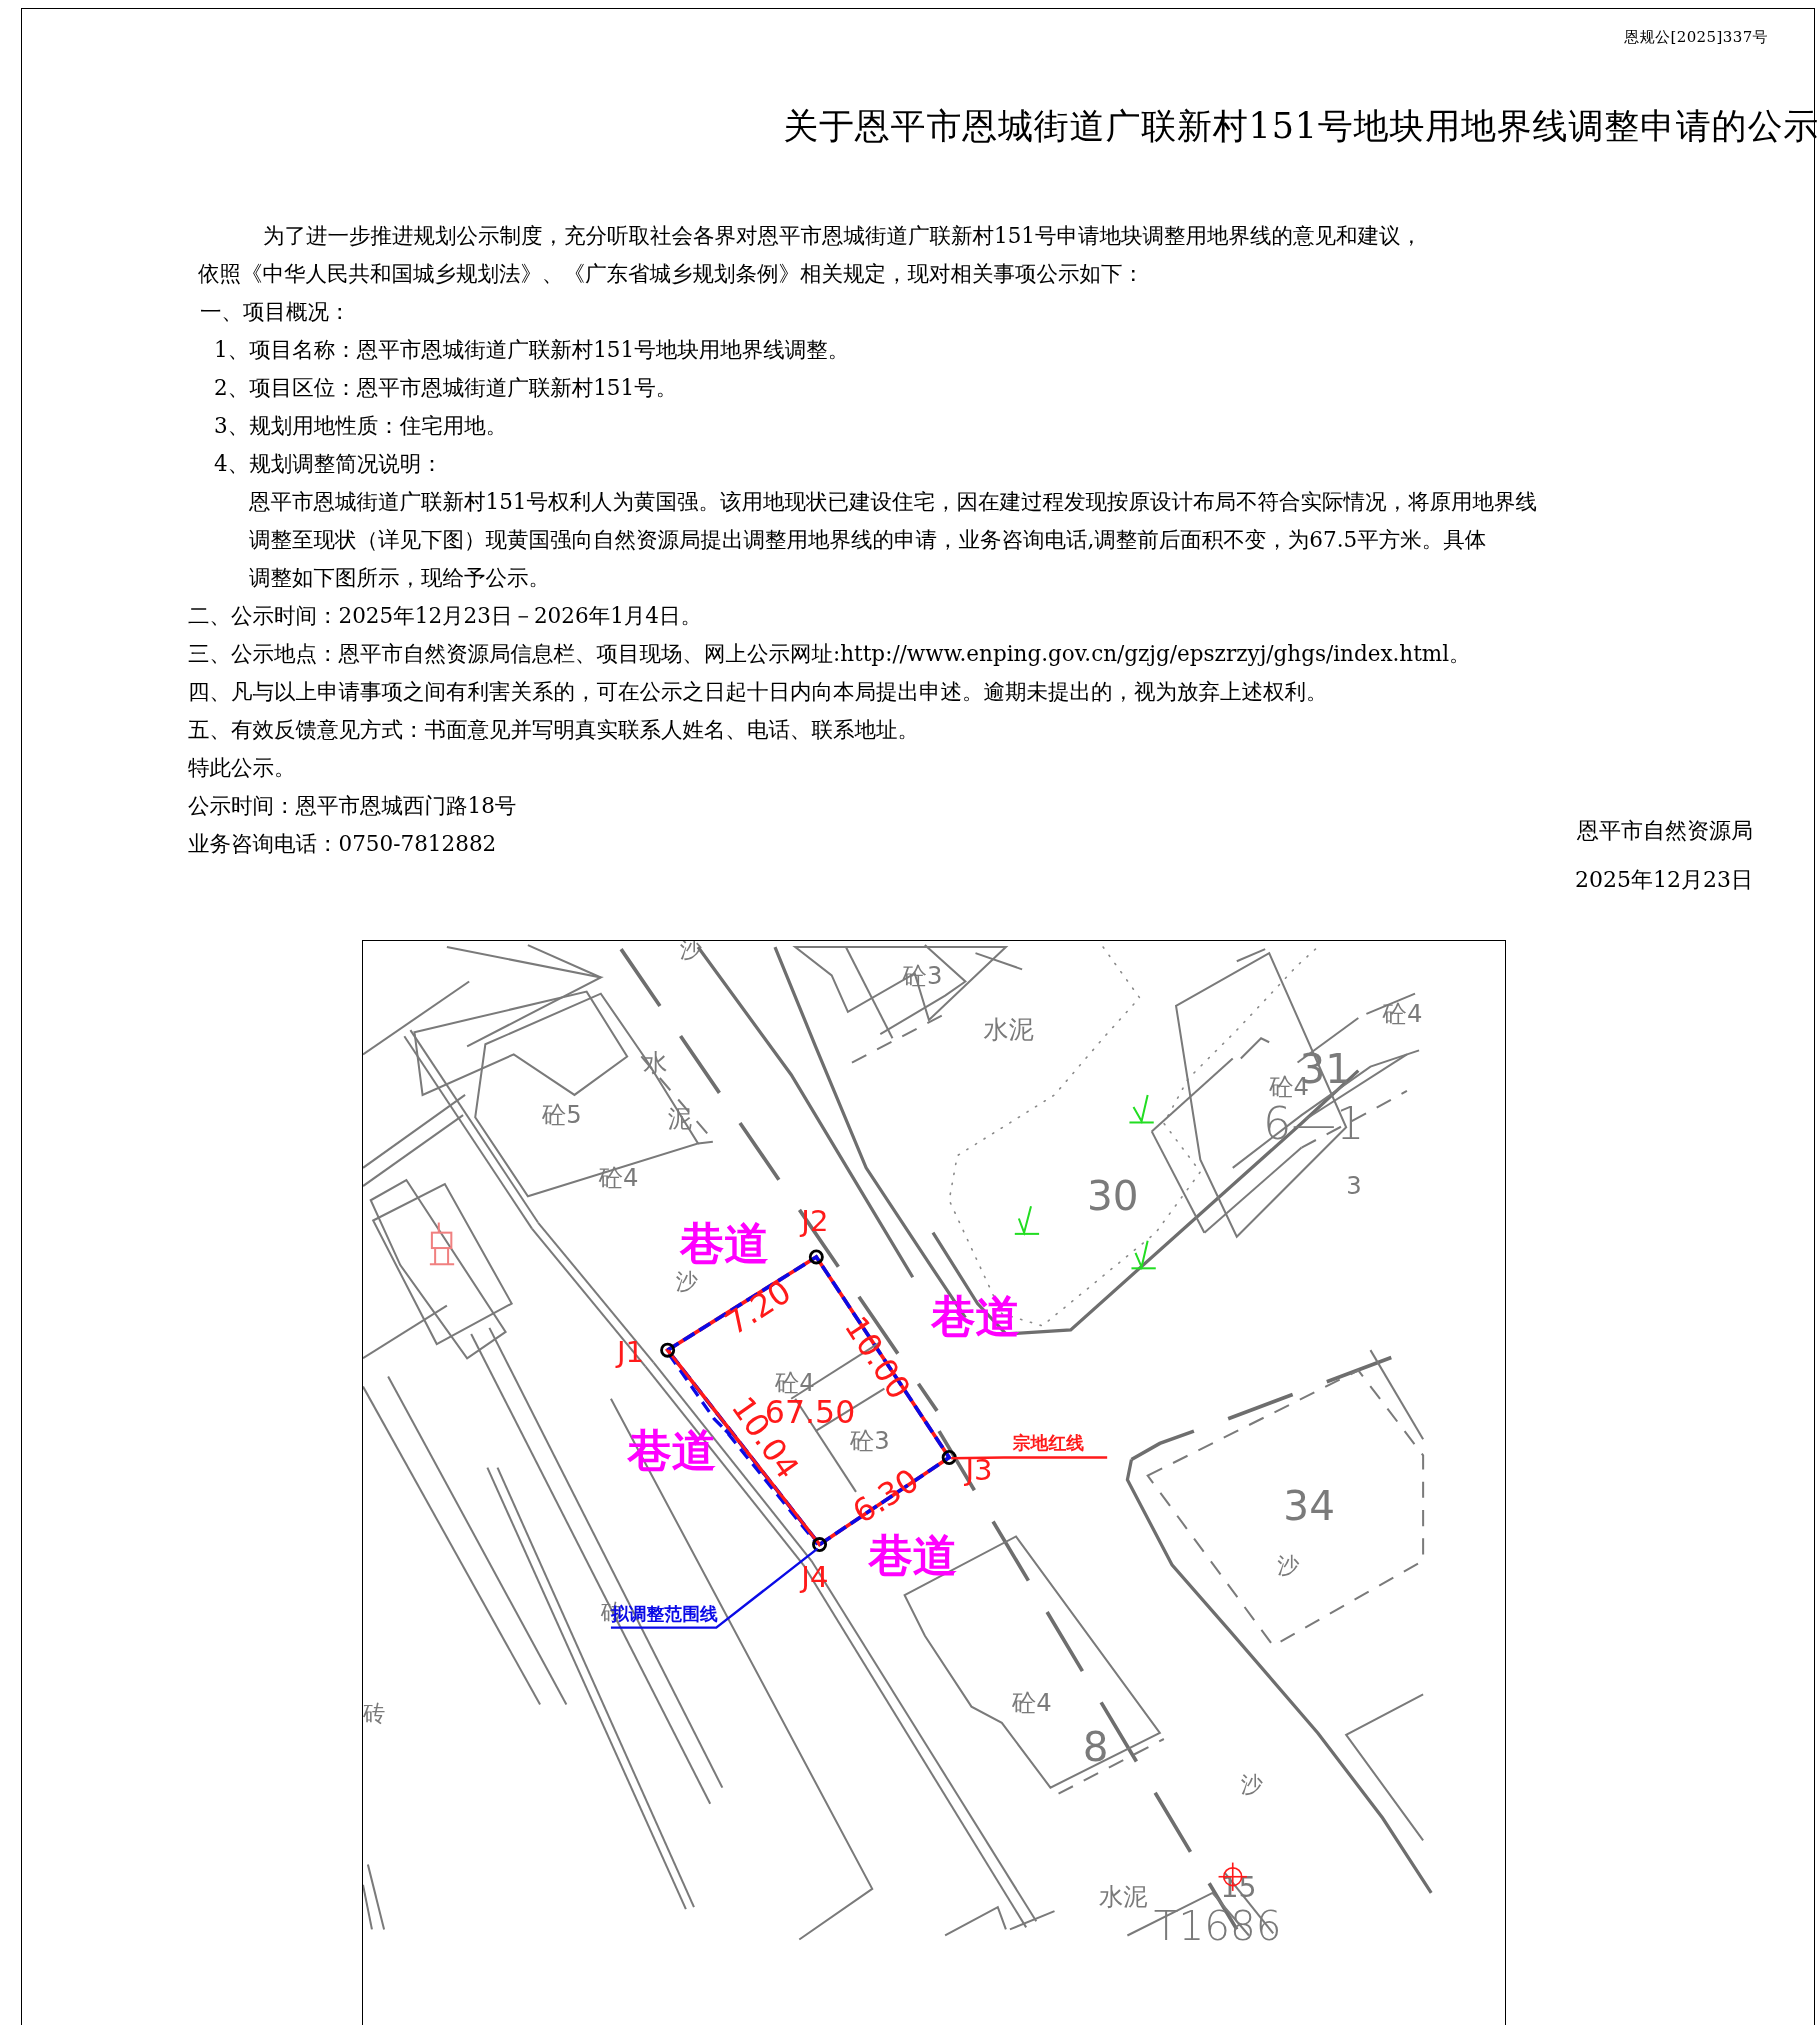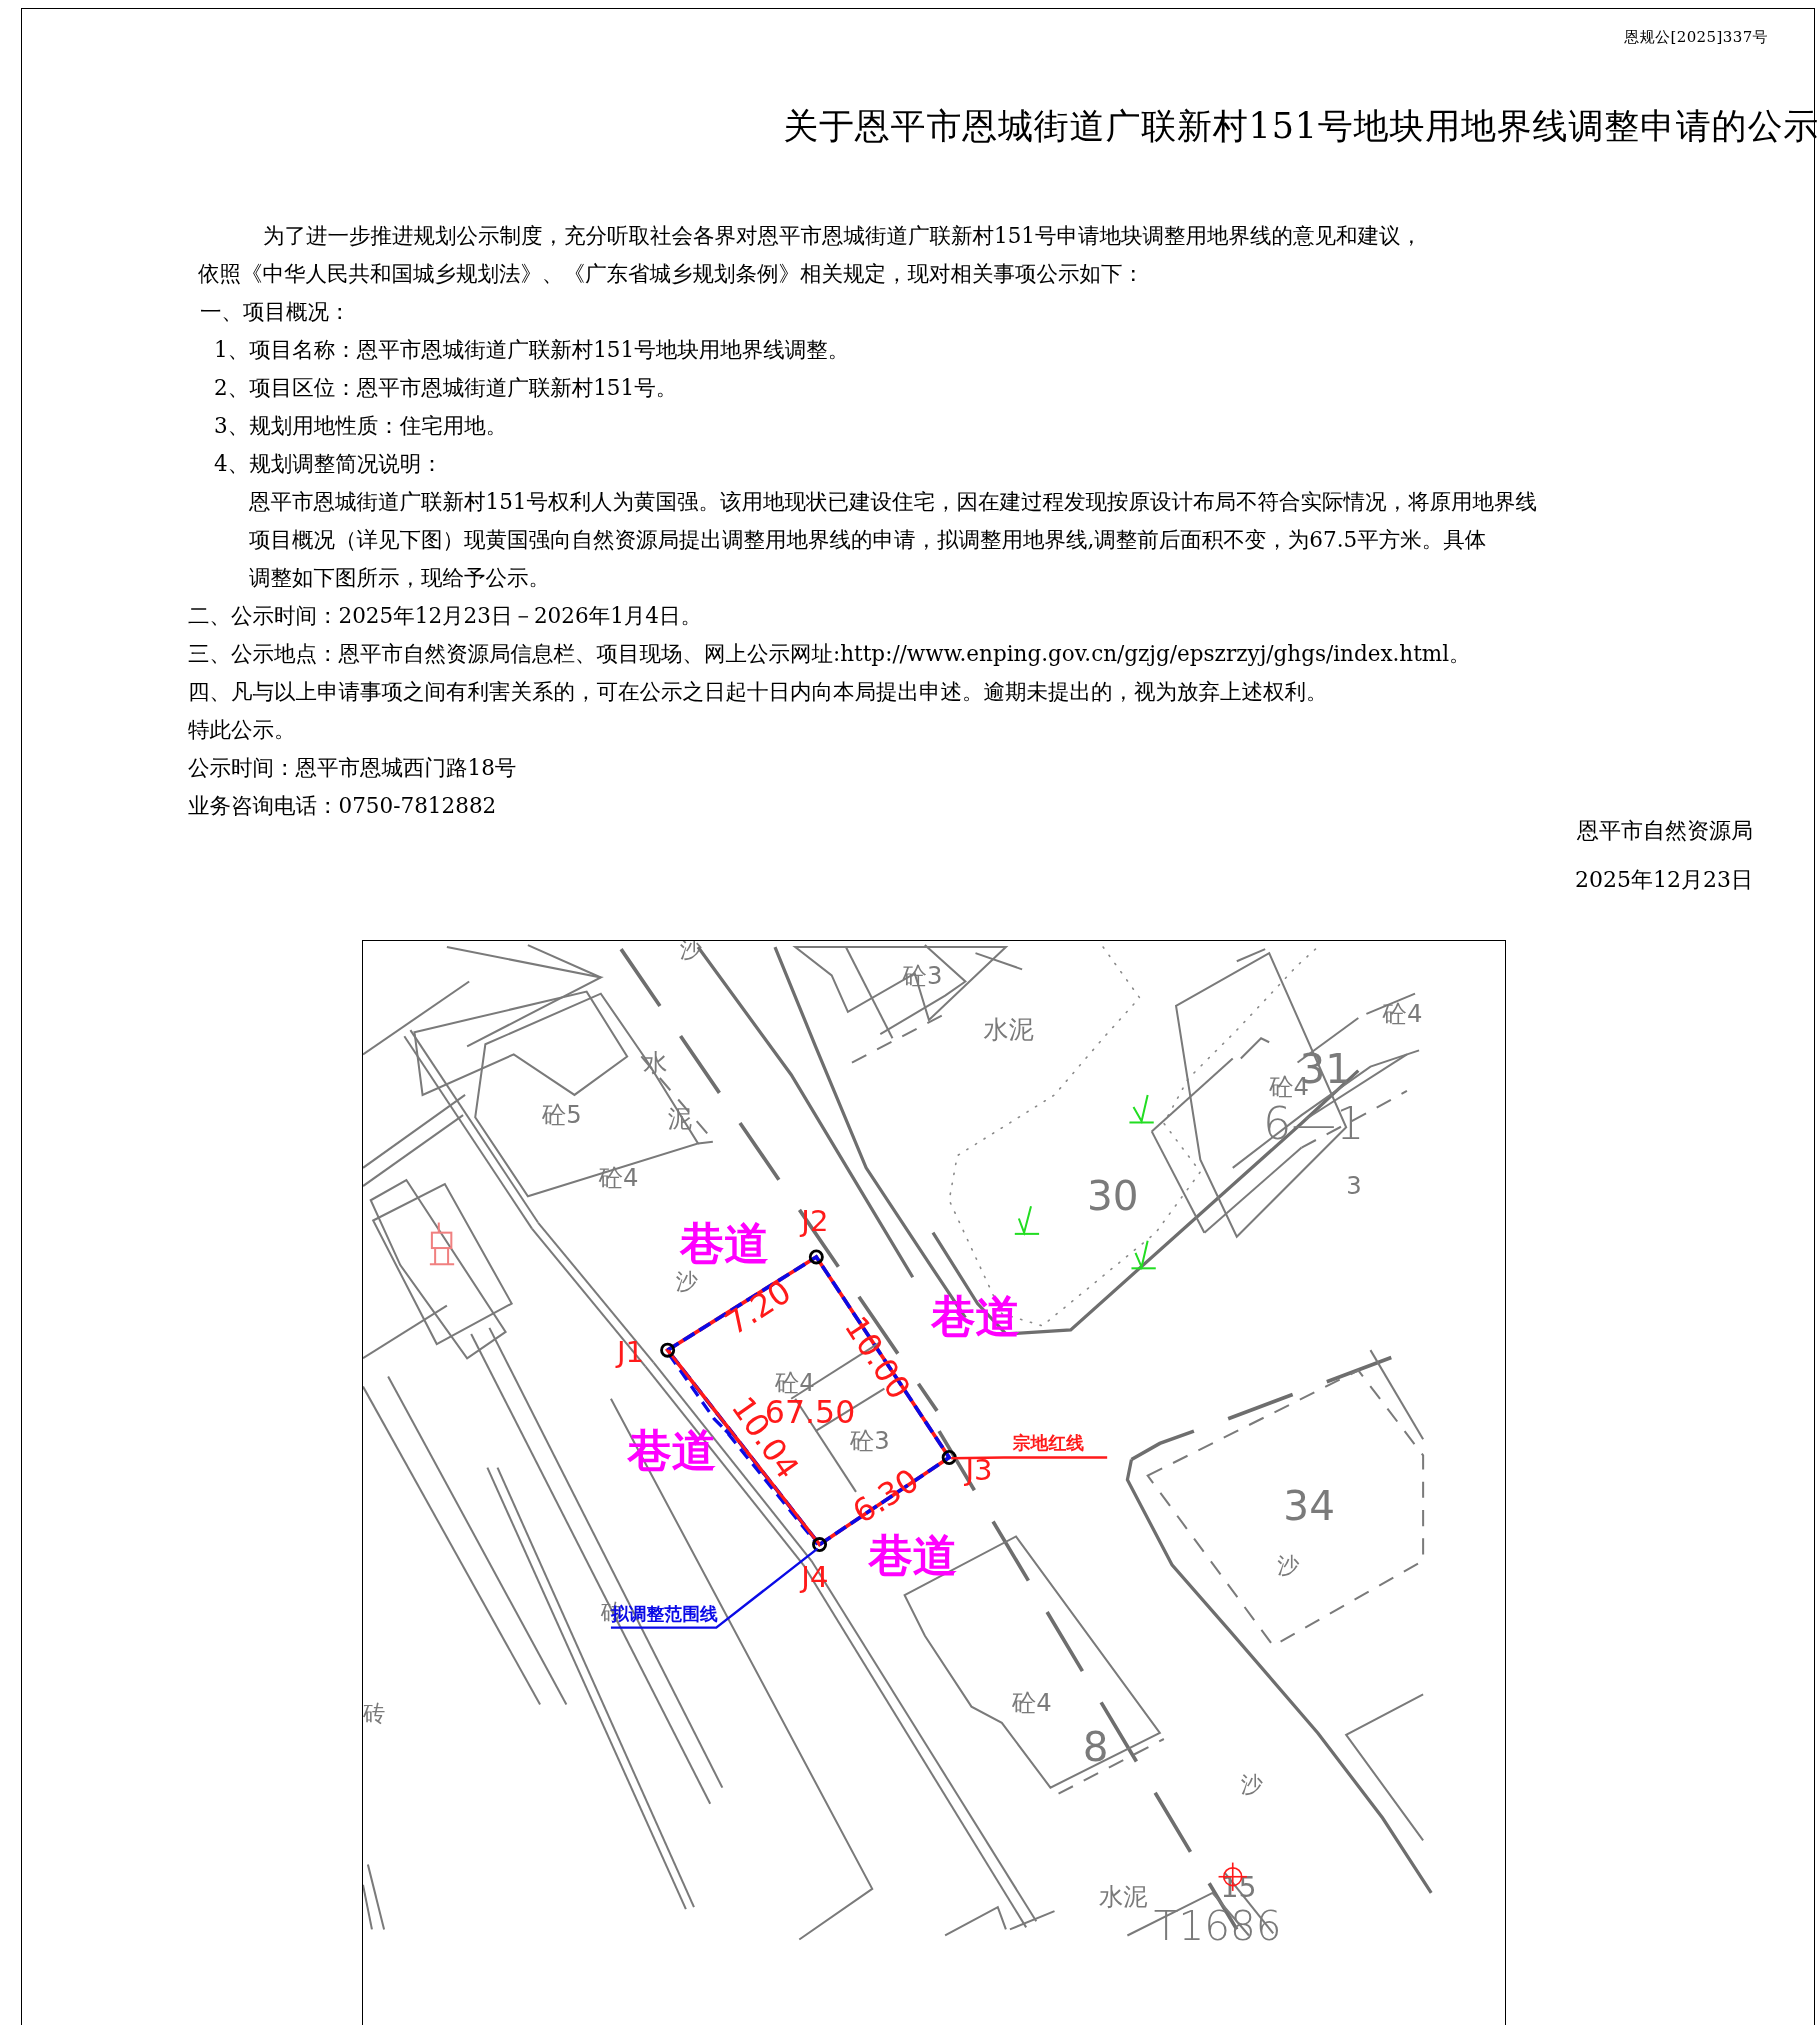--- a/index.html
+++ b/index.html
@@ -40,25 +40,26 @@
 
 <div class="body-text">
   <div class="line ind1">为了进一步推进规划公示制度，充分听取社会各界对恩平市恩城街道广联新村151号申请地块调整用地界线的意见和建议，</div>
   <div class="line" style="padding-left:10px">依照《中华人民共和国城乡规划法》、《广东省城乡规划条例》相关规定，现对相关事项公示如下：</div>
   <div class="line ind2">一、项目概况：</div>
   <div class="line ind3">1、项目名称：恩平市恩城街道广联新村151号地块用地界线调整。</div>
   <div class="line ind3">2、项目区位：恩平市恩城街道广联新村151号。</div>
   <div class="line ind3">3、规划用地性质：住宅用地。</div>
   <div class="line ind3">4、规划调整简况说明：</div>
   <div class="line ind4">恩平市恩城街道广联新村151号权利人为黄国强。该用地现状已建设住宅，因在建过程发现按原设计布局不符合实际情况，将原用地界线</div>
-  <div class="line ind4">项目概况（详见下图）现黄国强向自然资源局提出调整用地界线的申请，拟调整用地界线,调整前后面积不变，为67.5平方米。具体</div>
+  <div class="line ind4">调整至现状（详见下图）现黄国强向自然资源局提出调整用地界线的申请，业务咨询电话,调整前后面积不变，为67.5平方米。具体</div>
   <div class="line ind4">调整如下图所示，现给予公示。</div>
   <div class="line">二、公示时间：2025年12月23日－2026年1月4日。</div>
   <div class="line">三、公示地点：恩平市自然资源局信息栏、项目现场、网上公示网址:http://www.enping.gov.cn/gzjg/epszrzyj/ghgs/index.html。</div>
   <div class="line">四、凡与以上申请事项之间有利害关系的，可在公示之日起十日内向本局提出申述。逾期未提出的，视为放弃上述权利。</div>
+  <div class="line">五、有效反馈意见方式：书面意见并写明真实联系人姓名、电话、联系地址。</div>
   <div class="line">特此公示。</div>
   <div class="line">公示时间：恩平市恩城西门路18号</div>
   <div class="line">业务咨询电话：0750-7812882</div>
 </div>
 
 <div class="sig">
   <div>恩平市自然资源局</div>
   <div>2025年12月23日</div>
 </div>
 

